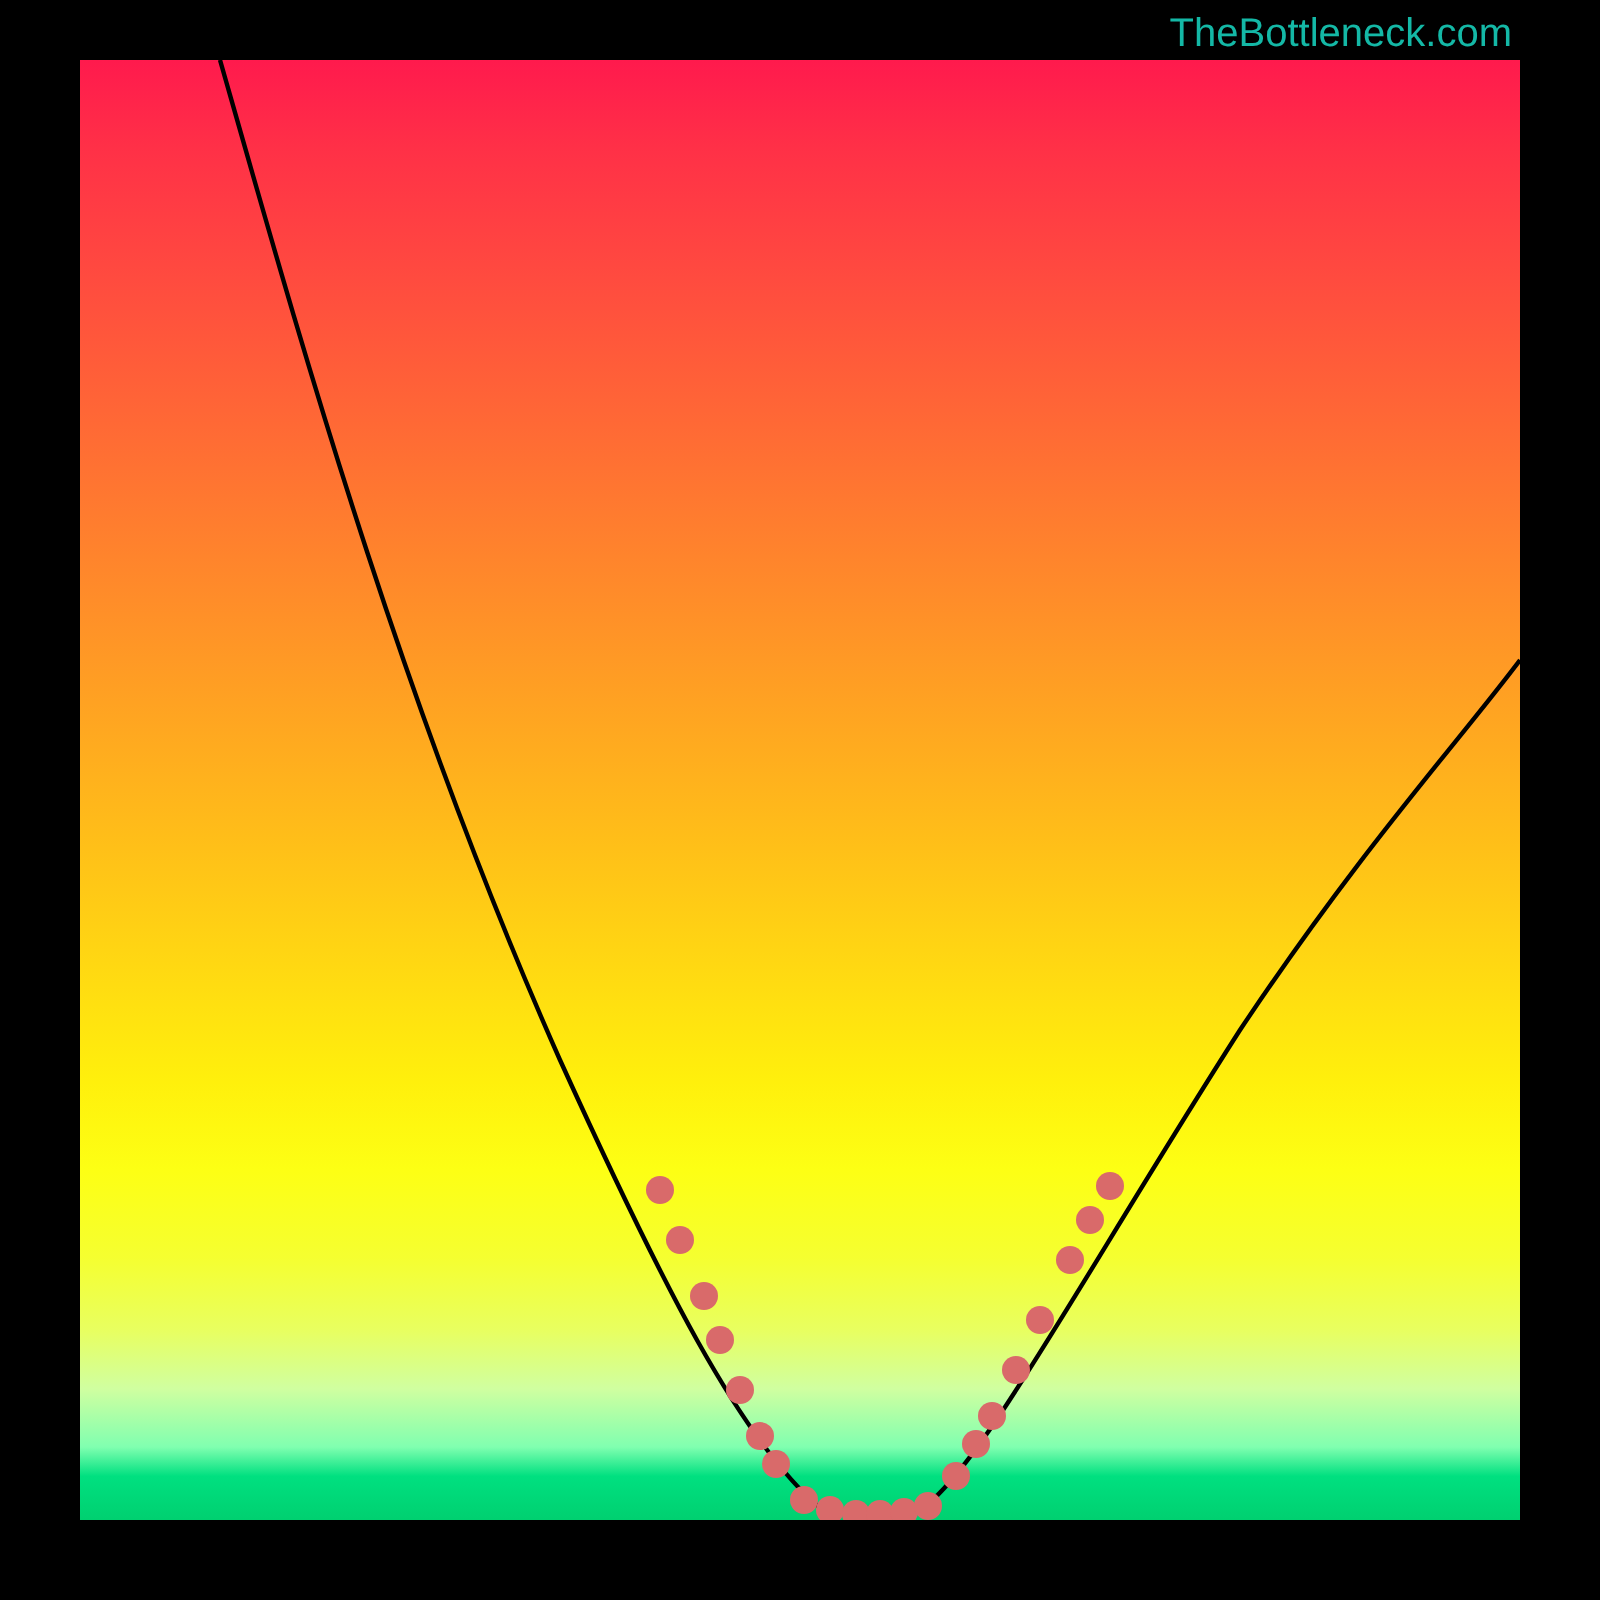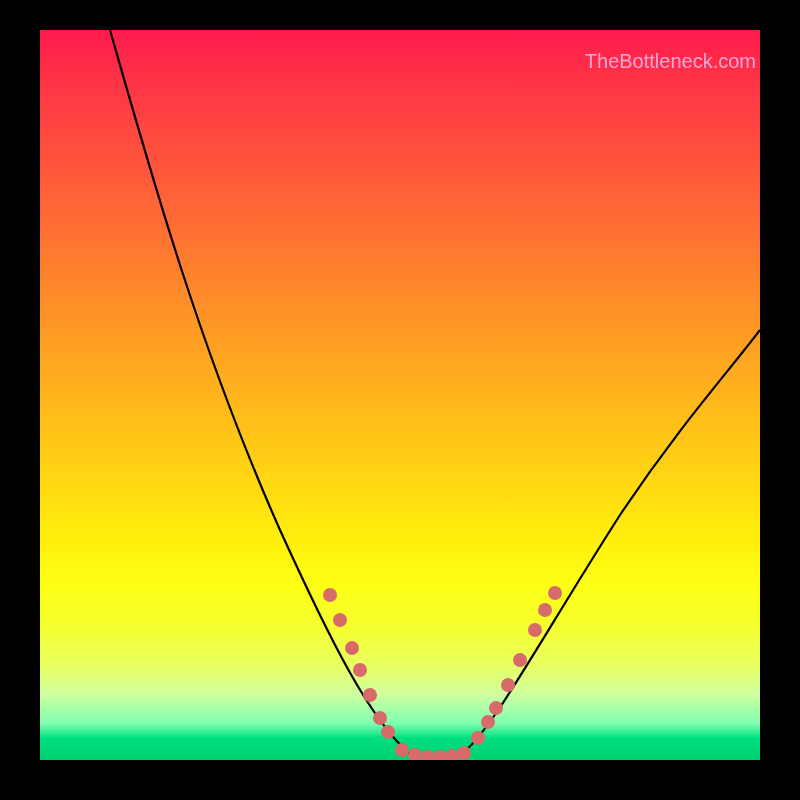--- a/index.html
+++ b/index.html
@@ -34,24 +34,23 @@
       #d0ffa0 91%,
       #80ffb0 95%,
       #00e080 97%,
       #00d070 100%
     );
   }
   .watermark {
     position: absolute;
     top: 6px;
     right: 44px;
-    color: #f9a8d4;
+    color: #14b8a6;
     font-size: 20px;
     font-weight: 500;
-    margin-top: 44px;
   }
   svg.curve {
     position: absolute;
     left: 0;
     top: 0;
     width: 720px;
     height: 730px;
   }
   .dot {
     fill: #d96a6a;

